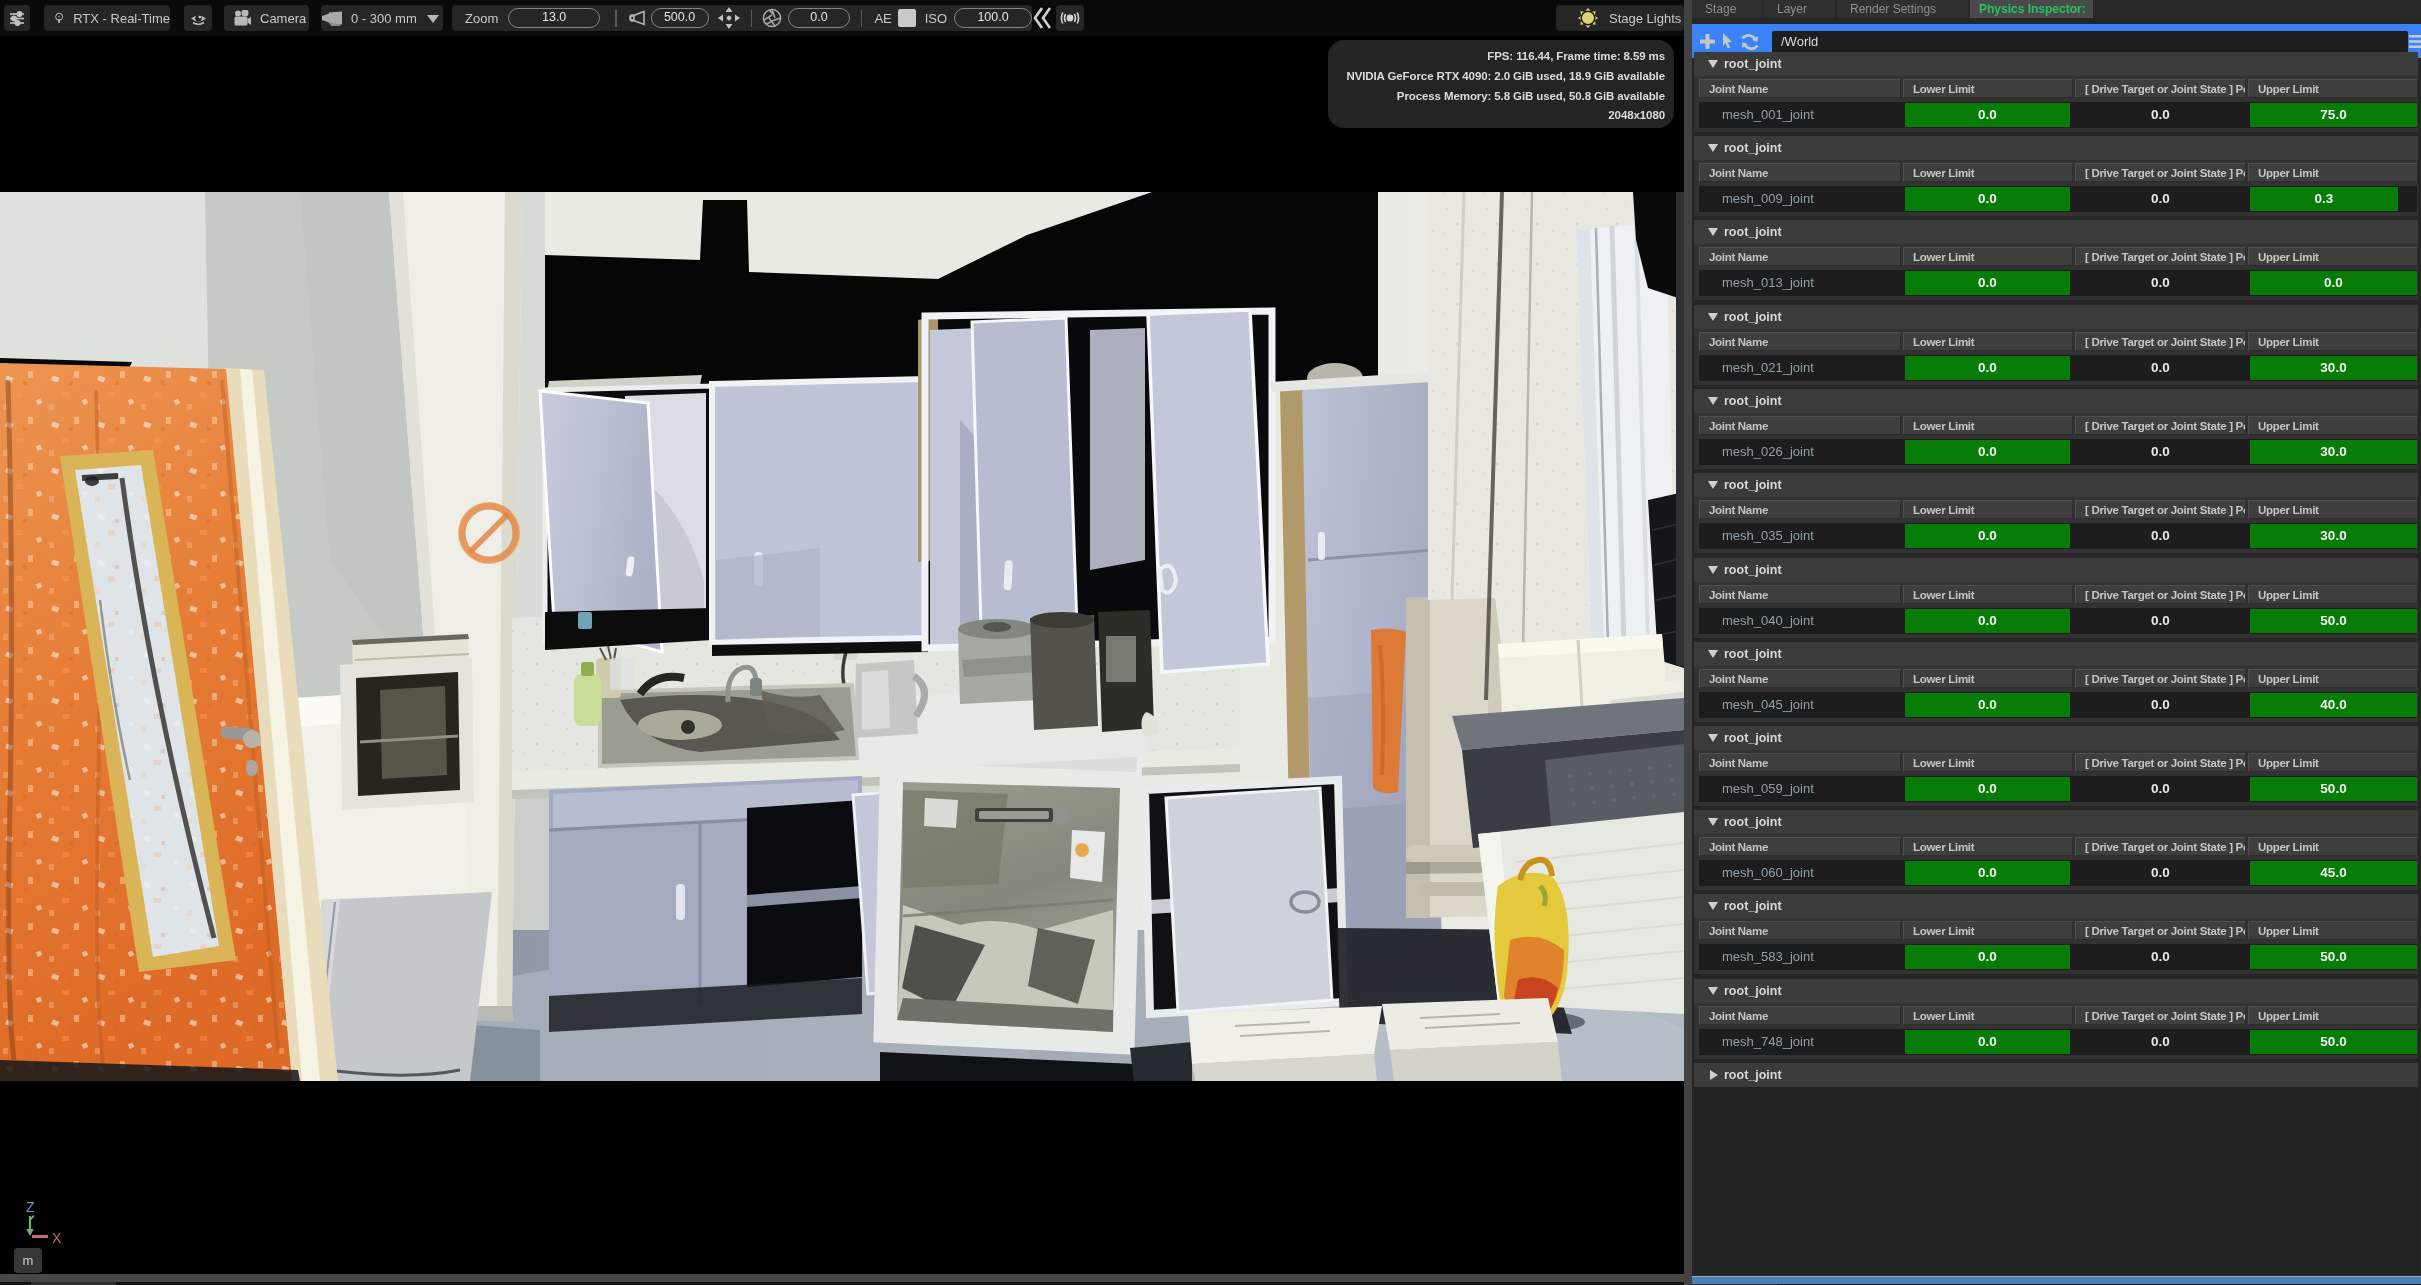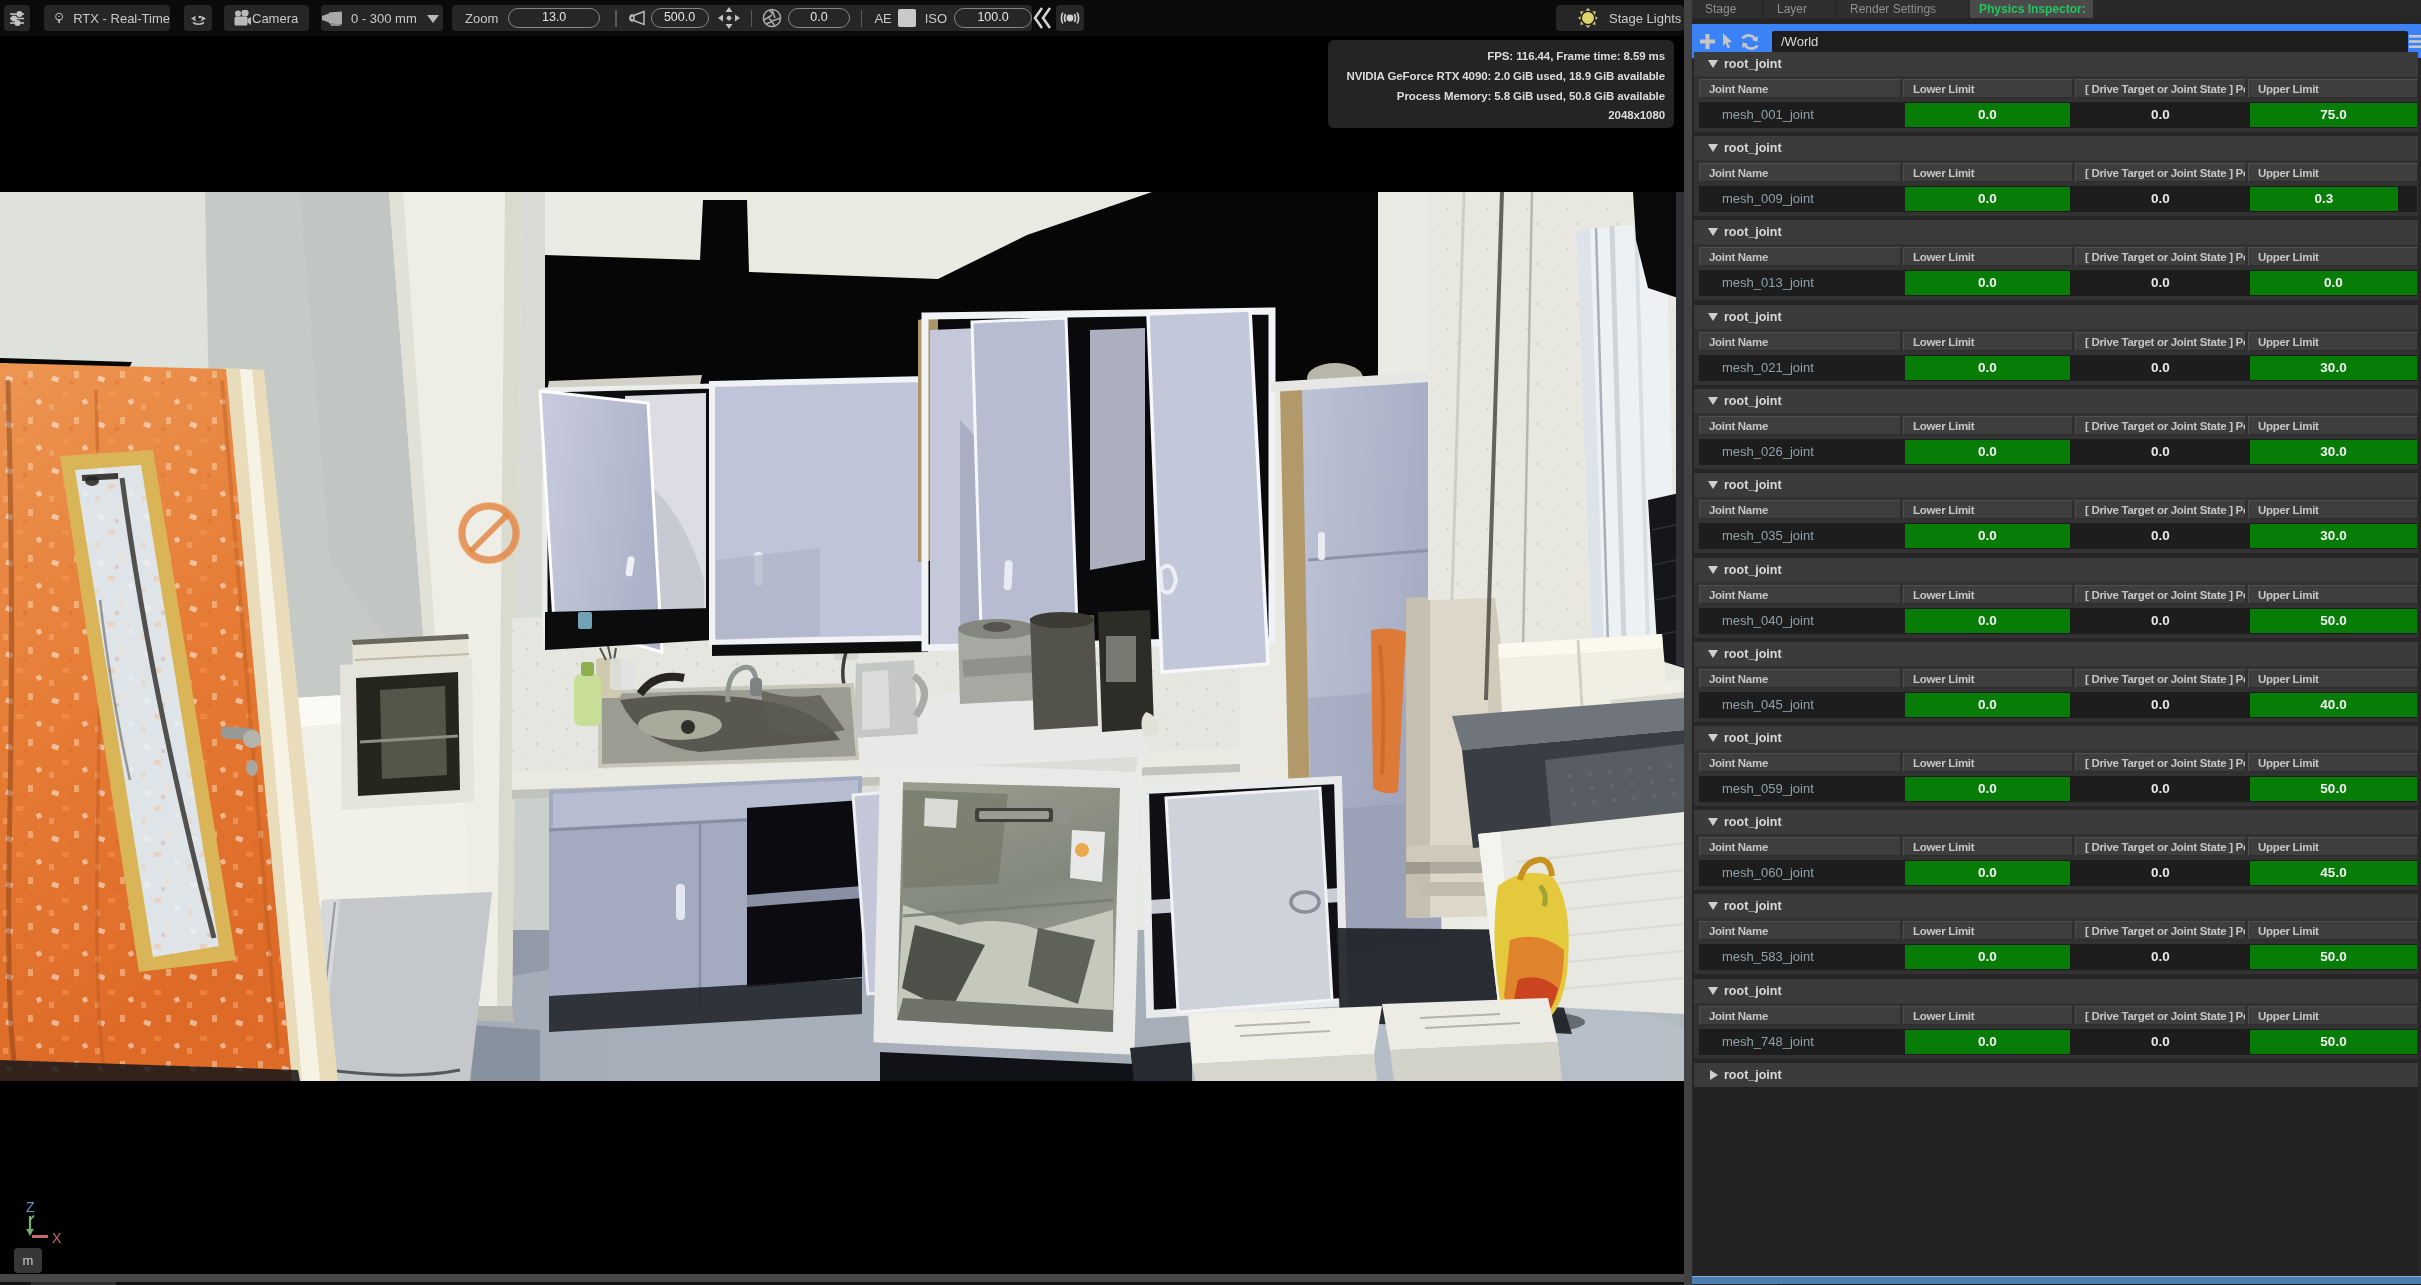--- a/index.html
+++ b/index.html
@@ -5,21 +5,21 @@
 html,body{width:2421px;height:1285px;background:#000;overflow:hidden;
   font-family:"Liberation Sans",sans-serif;}
 .abs{position:absolute}
 #viewport{position:absolute;left:0;top:0;width:1684px;height:1285px;background:#010101}
 #topbar{position:absolute;left:0;top:0;width:1684px;height:36px;background:#0a0a0a}
 .tbtn{position:absolute;top:5px;height:26px;background:#262626;border-radius:4px;
   color:#c9c9c9;font-size:13px;display:flex;align-items:center;white-space:nowrap}
 .pill{display:inline-block;height:20px;border:1.5px solid #848484;border-radius:10px;
   color:#e4e4e4;font-size:12.5px;text-align:center;line-height:17px}
 #stats{position:absolute;left:1328px;top:40px;width:346px;height:88px;background:#242424;
-  border-radius:6px;color:#dcdcdc;font-size:11.5px;font-weight:bold;text-align:right;
+  border-radius:16px;color:#dcdcdc;font-size:11.5px;font-weight:bold;text-align:right;
   padding:7px 9px 0 0;line-height:19.8px;letter-spacing:-0.1px}
 #mbtn{position:absolute;left:14px;top:1248px;width:28px;height:25px;background:#373737;
   border-radius:4px;color:#cccccc;font-size:13px;text-align:center;line-height:25px}
 #vbotbar{position:absolute;left:0;top:1274px;width:1684px;height:8px;background:#474747}
 #vbotbar2{position:absolute;left:0;top:1282px;width:1684px;height:3px;background:#121212}
 #vbottab{position:absolute;left:31px;top:1282px;width:85px;height:3px;background:#2d2d2d}
 #divider{position:absolute;left:1684px;top:0;width:8px;height:1285px;background:#424242}
 #panel{position:absolute;left:1692px;top:0;width:729px;height:1285px;background:#262626}
 #ptabs{position:absolute;left:0;top:0;width:729px;height:18px;background:#282828}
 .ptab{position:absolute;top:0;height:18px;background:#2f2f2f;color:#8f8f8f;
@@ -421,21 +421,21 @@
       </div>
 <div class="tbtn" style="left:224px;width:85px;padding-left:9px">
         <svg width="19" height="17" viewBox="0 0 19 17" style="">
           <g fill="#b9b9b9">
             <circle cx="5" cy="3.5" r="3"></circle>
             <circle cx="12" cy="3" r="3.6"></circle>
             <rect x="1.5" y="6.5" width="13" height="9" rx="1.5"></rect>
             <path d="M14.5 9 L18 7 L18 15 L14.5 12.5 Z"></path>
           </g>
         </svg>
-        <span style="margin-left:0">Camera</span>
+        <span style="margin-left:8px">Camera</span>
       </div>
 <div class="tbtn" style="left:321px;width:122px;">
         <svg width="22" height="17" viewBox="0 0 22 17" style="">
           <g fill="#a9a9a9">
             <path d="M1 6 L8 3.5 L8 12.5 L1 10 Z"></path>
             <path d="M8 2.5 L21 1.5 L21 14.5 L8 13.5 Z"></path>
             <path d="M9 13.5 L20 14.2 L19 16 L10 16 Z" fill="#8f8f8f"></path>
           </g>
         </svg>
         <span style="margin-left:8px">0 - 300 mm</span>

